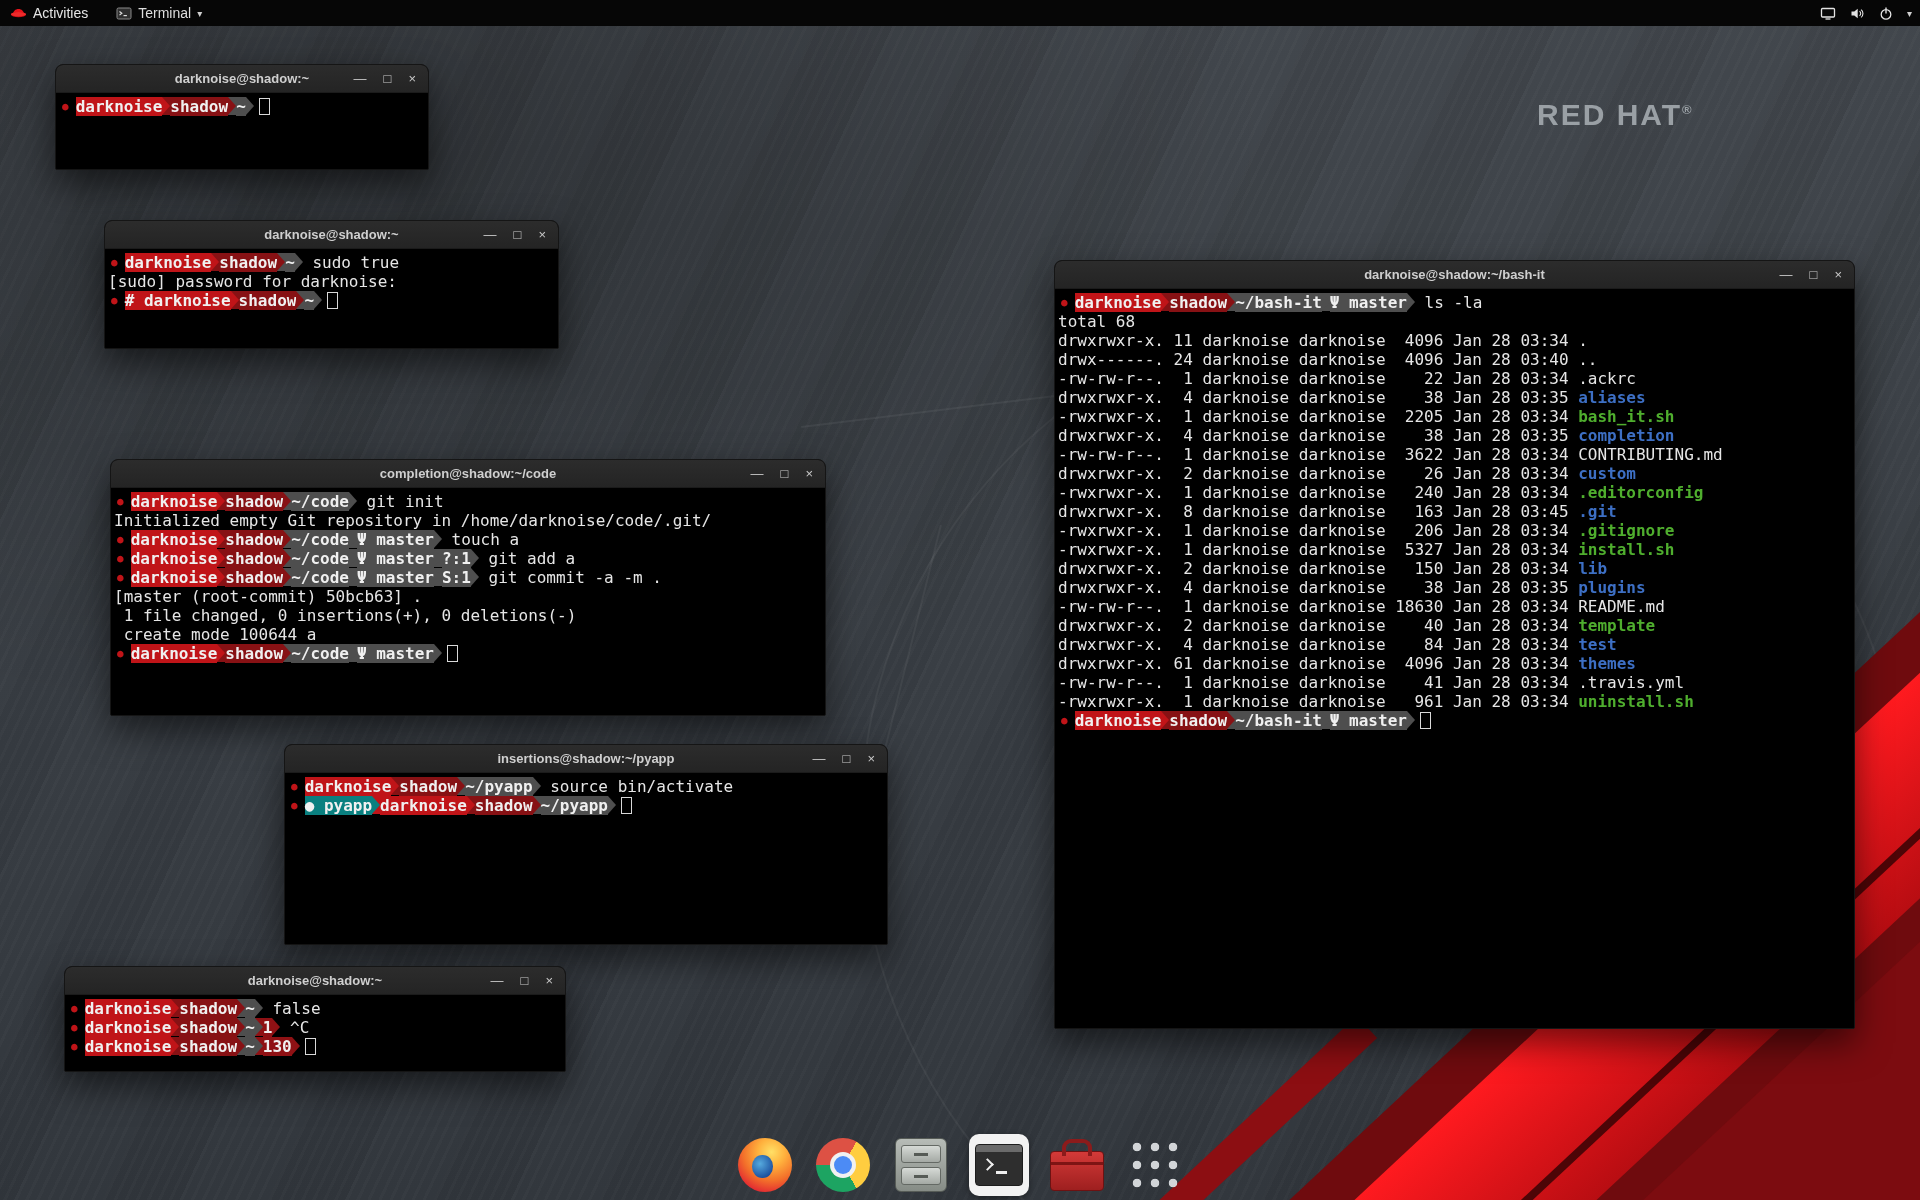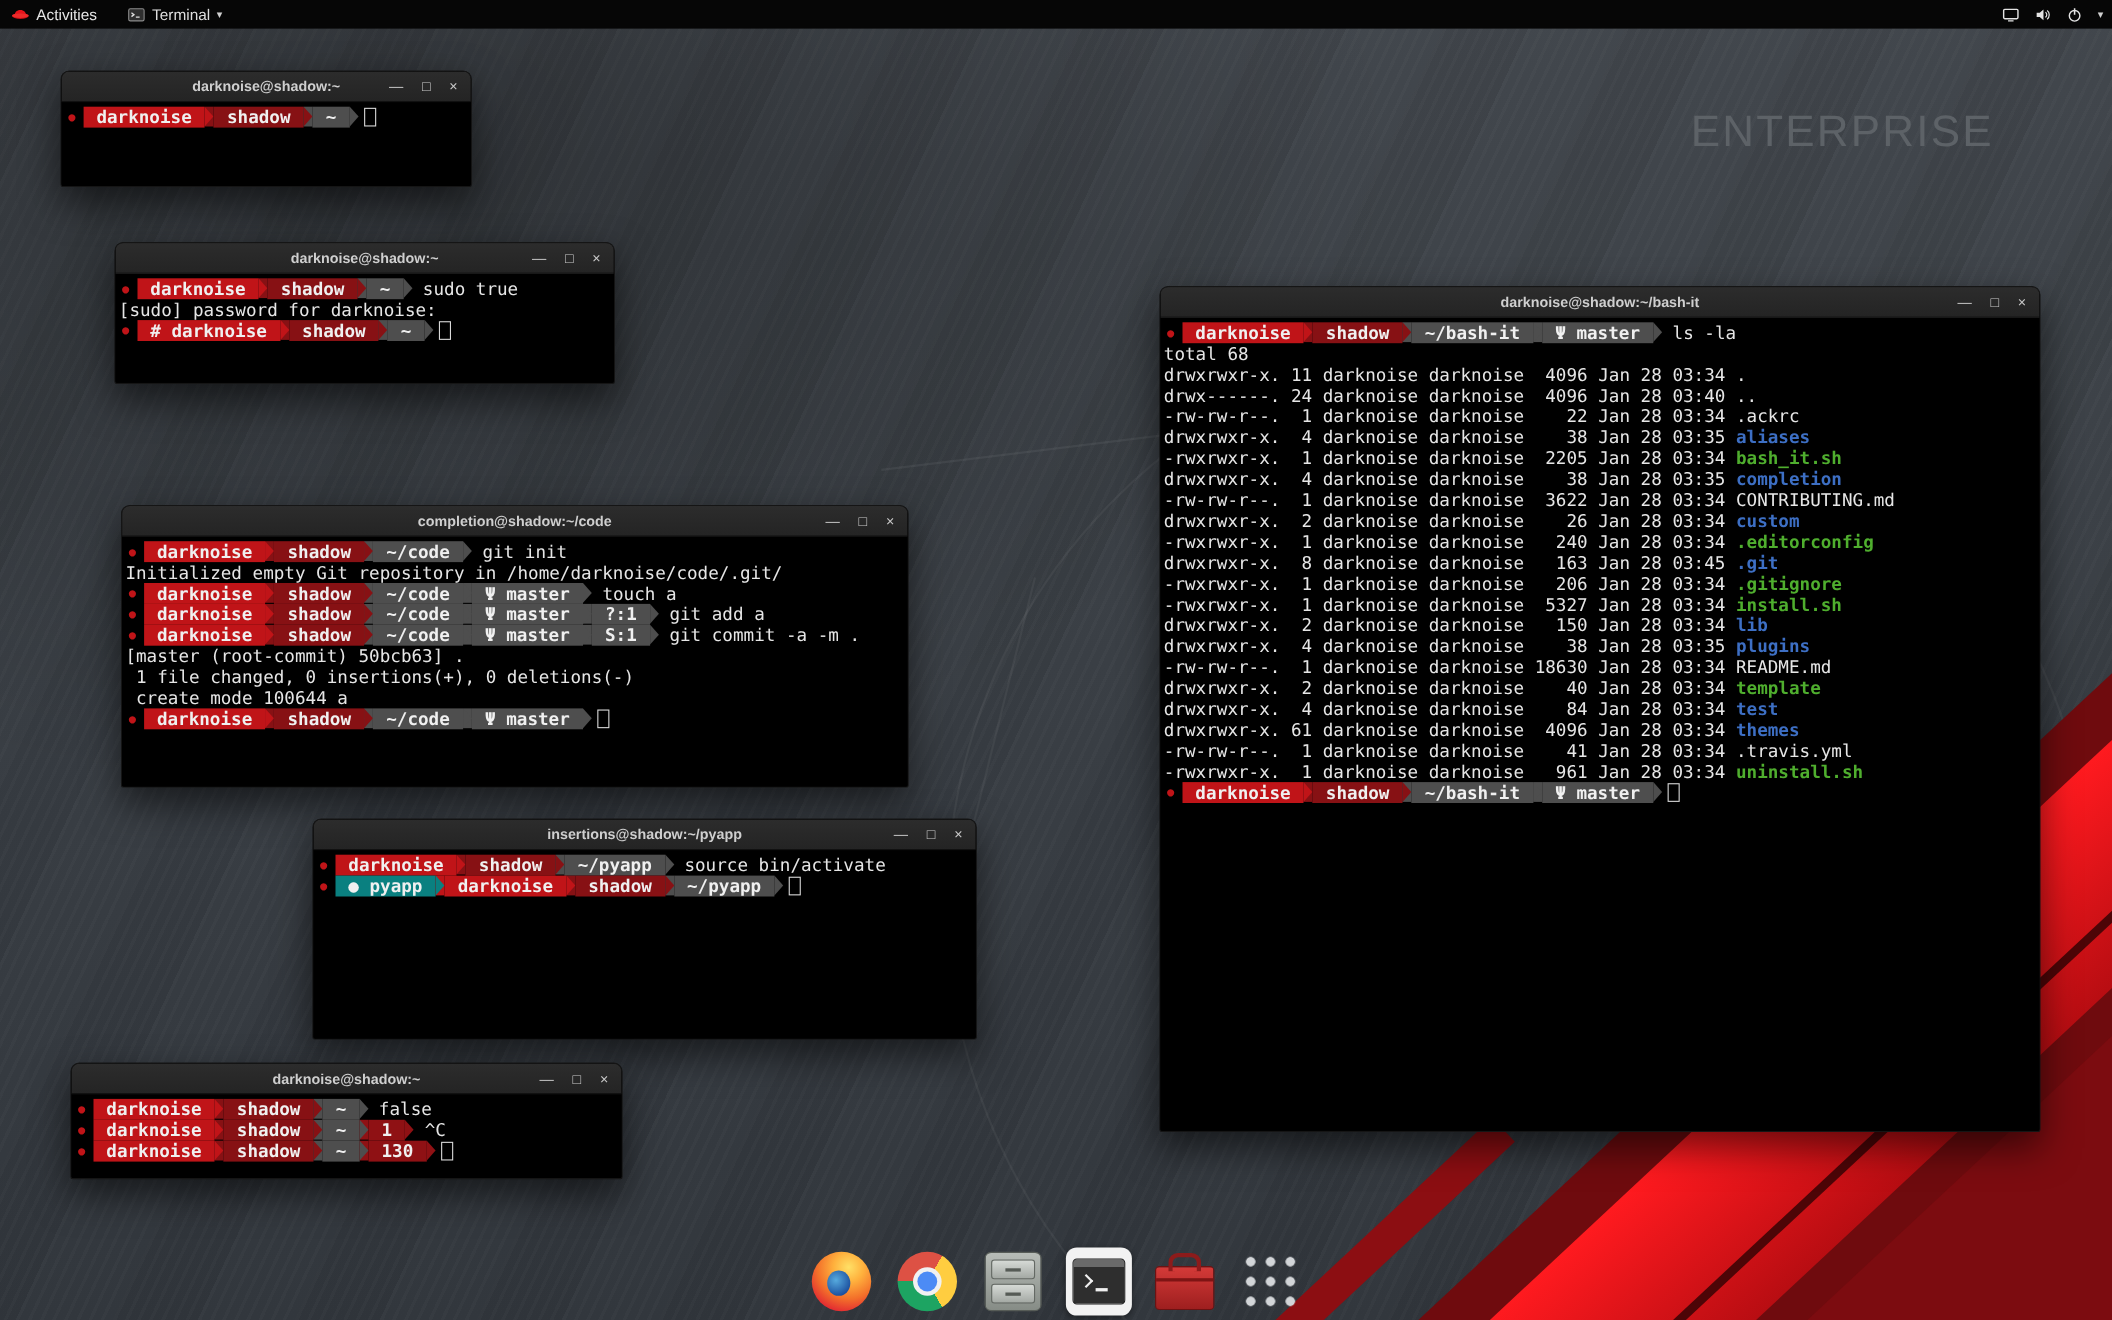--- a/index.html
+++ b/index.html
@@ -56,21 +56,21 @@
        border-radius:7px 7px 0 0;position:relative;display:flex;align-items:center;justify-content:center;
        border-bottom:1px solid #1b1b1b;cursor:default;}
   .title{color:var(--titlebar_fg);font-size:13px;font-weight:bold;}
   .controls{position:absolute;right:12px;top:0;height:27px;display:flex;align-items:center;gap:17px;}
   .wbtn{color:#c9c9c9;font-size:13px;line-height:13px;cursor:pointer;}
   .screen{background:var(--terminal_bg);height:calc(100% - 28px);box-sizing:border-box;
        padding:4px 3px;overflow:hidden;white-space:pre;
        font-family:"DejaVu Sans Mono", monospace;font-size:16px;color:var(--fg);
        border-radius:0 0 2px 2px;}
   .tline{height:19px;line-height:19px;}
-  .pseg{display:inline-block;height:19px;line-height:19px;padding:0 12px;
+  .pseg{display:inline-block;height:19px;line-height:19px;padding:0 0;
         color:#f0f0f0;font-weight:bold;vertical-align:top;}
   .parrow{display:inline-block;width:0;height:0;vertical-align:top;
         border-top:9.5px solid transparent;border-bottom:9.5px solid transparent;
         border-left:8px solid #000;}
   .seg-icon{display:inline-block;vertical-align:top;height:19px;line-height:19px;
         font-size:11px;padding:0 7px 0 3px;color:var(--prompt_icon);}
   .seg-cursor{display:inline-block;width:9px;height:15px;border:1.5px solid var(--cursor);
         margin-left:5px;margin-top:1px;vertical-align:top;}
   .seg-cmd,.seg-out{color:var(--fg);}
   .seg-dir{color:var(--dir);font-weight:bold;}
@@ -128,21 +128,21 @@
   <div class="streak2"></div>
   <div class="rib rib-dark"></div>
   <div class="rib rib-corner"></div>
   <div class="rib rib-mid"></div>
   <div class="rib rib-tip"></div>
   <div class="rib rib-bright"></div>
   <div class="rib rib-line"></div>
 </div>
 
 <div class="rhel-logo">
-  <div class="logo-big">ENTERPRISE</div>
+  <div class="logo-redhat"><span>RED HAT</span><span class="reg">®</span></div>
 </div>
 
 <div class="topbar">
   <div class="tb-left">
     <span class="tb-icon">
       <svg width="17" height="14" viewBox="0 0 17 14">
           <path d="M3.2 8.2c0-3.1 2.1-5.2 5.3-5.2s5.3 2.1 5.3 5.2z" fill="#e8131b"></path>
           <ellipse cx="8.5" cy="8.6" rx="7.6" ry="2.6" fill="#c20d14"></ellipse>
           <ellipse cx="8.5" cy="8.2" rx="7.6" ry="2.2" fill="#ee2a2a"></ellipse>
         </svg>

